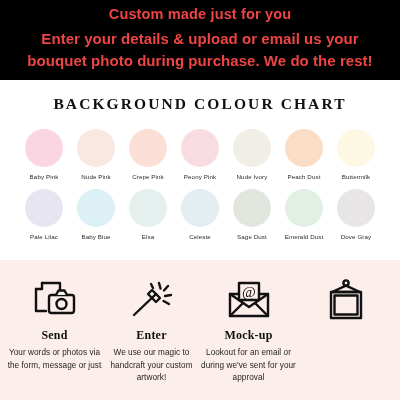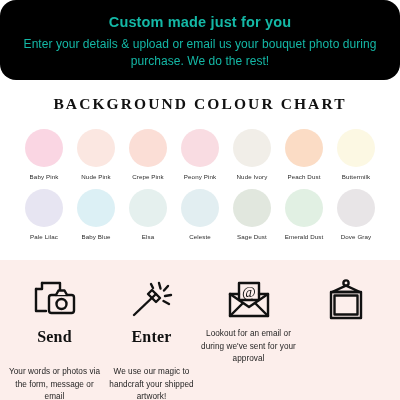--- a/index.html
+++ b/index.html
@@ -18,38 +18,37 @@
     position: relative;
     width: 400px;
     height: 400px;
     display: flex;
     flex-direction: column;
   }
 
   
   .banner {
     background: #000000;
-    color: #14b8a6;
+    color: #ef4444;
     height: 80px;
     box-sizing: border-box;
-    padding: 13px 22px 0 22px;
+    padding: 5px 22px 0 22px;
     text-align: center;
     flex: 0 0 auto;
-    border-radius: 16px;
   }
   .banner-title {
     font-size: 14.5px;
     font-weight: bold;
     letter-spacing: 0.15px;
     line-height: 1.3;
     margin-bottom: 4px;
   }
   .banner-sub {
-    font-size: 12px;
-    font-weight: 400;
+    font-size: 15px;
+    font-weight: 700;
     line-height: 1.45;
     letter-spacing: 0.05px;
   }
 
   
   .chart-section {
     flex: 0 0 auto;
     background: #ffffff;
     height: 180px;
     box-sizing: border-box;
@@ -109,25 +108,25 @@
   }
   .step-icon {
     height: 44px;
     display: flex;
     align-items: center;
     justify-content: center;
     margin-bottom: 6px;
   }
   .step-title {
     font-family: "Liberation Serif", "DejaVu Serif", serif;
-    font-size: 16px;
+    font-size: 12px;
     font-weight: bold;
     color: #111111;
     letter-spacing: 0.2px;
-    margin-bottom: 20px;
+    margin-bottom: 4px;
     text-align: right;
   }
   .step-desc {
     font-size: 8.2px;
     line-height: 1.55;
     color: #1f1f1f;
     letter-spacing: 0.05px;
   }
 </style>
 </head>
@@ -213,51 +212,52 @@
         <svg width="46" height="40" viewBox="0 0 46 40" fill="none" stroke="#111111" stroke-width="2.4" stroke-linejoin="round" stroke-linecap="round">
           <path d="M10 3 L10 9 L4 9"></path>
           <path d="M10 3 L28 3 L28 20"></path>
           <path d="M4 9 L4 31 L14 31"></path>
           <rect x="17" y="15" width="25" height="18" rx="2.5" fill="#fceeeb"></rect>
           <path d="M24 15 L26.5 10.5 L32.5 10.5 L35 15" fill="#fceeeb"></path>
           <circle cx="29.5" cy="24" r="5"></circle>
         </svg>
       </div>
       <div class="step-title">Send</div>
-      <div class="step-desc">Your words or photos via the form, message or email</div>
+      <div class="step-desc">Your words or photos via the form, message or just</div>
     </div>
 
     <div class="step">
       <div class="step-icon">
         <svg width="46" height="40" viewBox="0 0 46 40" fill="none" stroke="#111111" stroke-width="2.4" stroke-linejoin="round" stroke-linecap="round">
           <path d="M5 35 L27 14"></path>
           <path d="M23 10 L31 18 L27 22 L19 14 Z"></path>
           <path d="M30 3 L31.5 8.5"></path>
           <path d="M39 6 L35 10.5"></path>
           <path d="M42 15 L36 16"></path>
           <path d="M40 24 L34.5 21"></path>
           <path d="M22 4 L24 8"></path>
         </svg>
       </div>
       <div class="step-title">Enter</div>
-      <div class="step-desc">We use our magic to handcraft your shipped artwork!</div>
+      <div class="step-desc">We use our magic to handcraft your custom artwork!</div>
     </div>
 
     <div class="step">
       <div class="step-icon">
         <svg width="46" height="40" viewBox="0 0 46 40" fill="none" stroke="#111111" stroke-width="2.4" stroke-linejoin="round" stroke-linecap="round">
           <rect x="13" y="3" width="20" height="17" fill="#fceeeb"></rect>
           <text x="23" y="16.5" font-family="Liberation Serif, serif" font-size="15" text-anchor="middle" fill="#111111" stroke="none">@</text>
           <path d="M4 14 L4 36 L42 36 L42 14 L33 14"></path>
           <path d="M4 14 L13 14"></path>
           <path d="M4 14 L23 27 L42 14"></path>
           <path d="M4 36 L17 23"></path>
           <path d="M42 36 L29 23"></path>
         </svg>
       </div>
+      <div class="step-title">Mock-up</div>
       <div class="step-desc">Lookout for an email or during we've sent for your approval</div>
     </div>
 
     <div class="step">
       <div class="step-icon">
         <svg width="46" height="42" viewBox="0 0 46 42" fill="none" stroke="#111111" stroke-width="2.4" stroke-linejoin="round" stroke-linecap="round">
           <circle cx="23" cy="4" r="2.6"></circle>
           <path d="M23 6.6 L9 13 L37 13 Z"></path>
           <rect x="8" y="13" width="30" height="26"></rect>
           <rect x="11.5" y="16.5" width="23" height="19"></rect>

